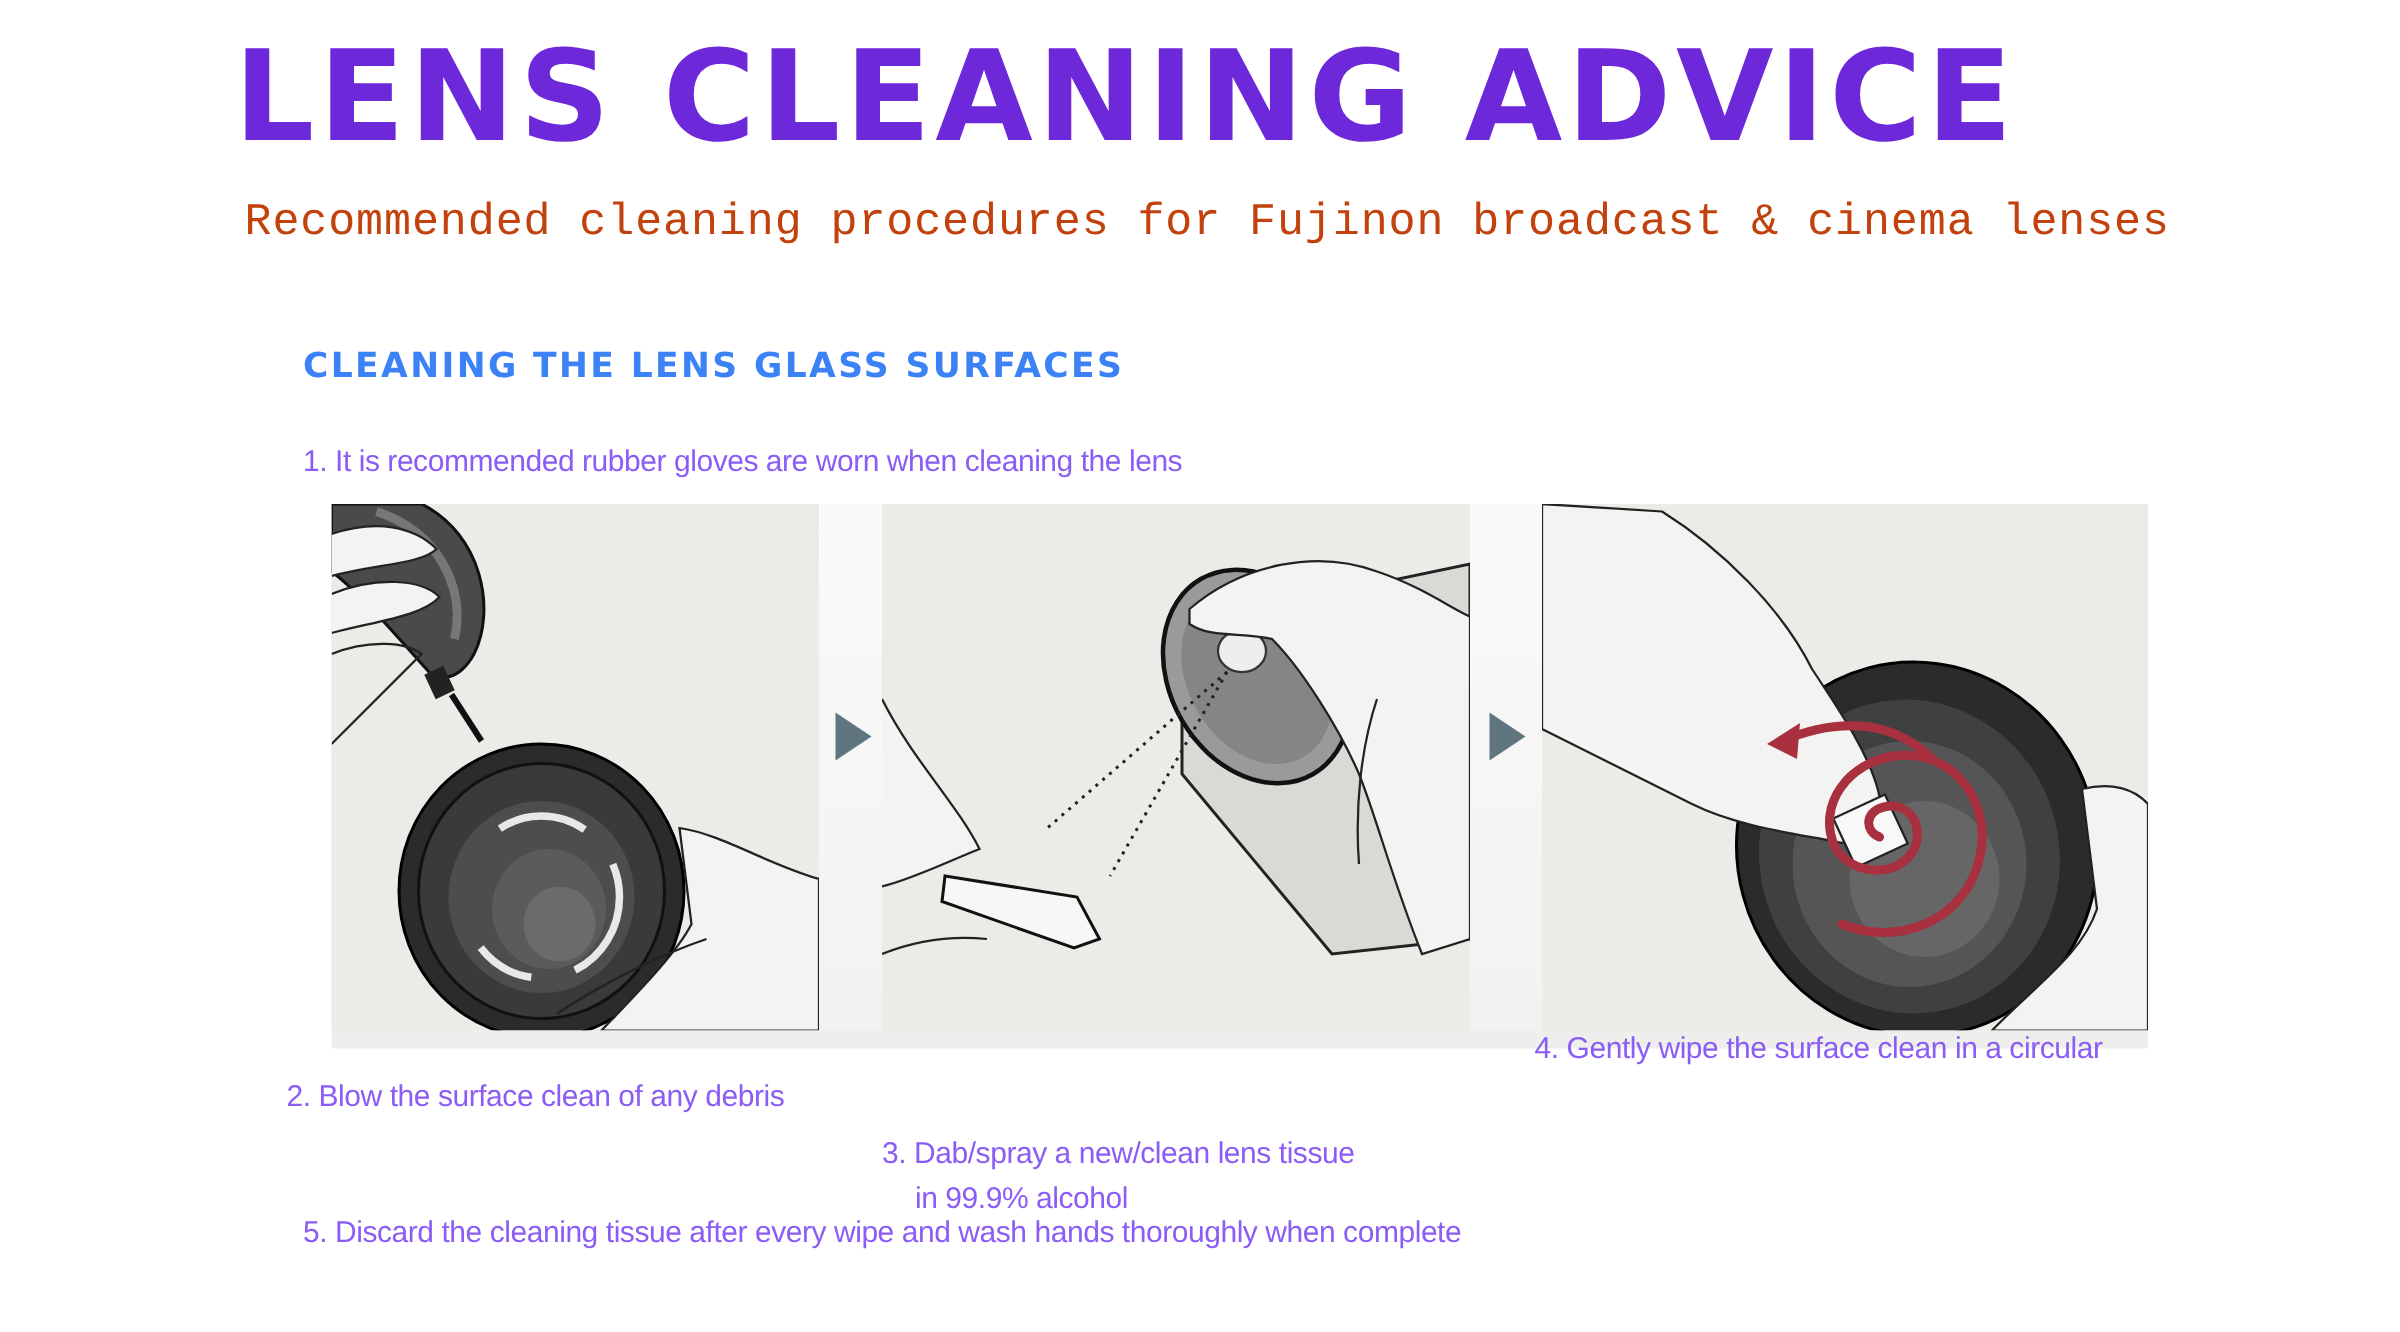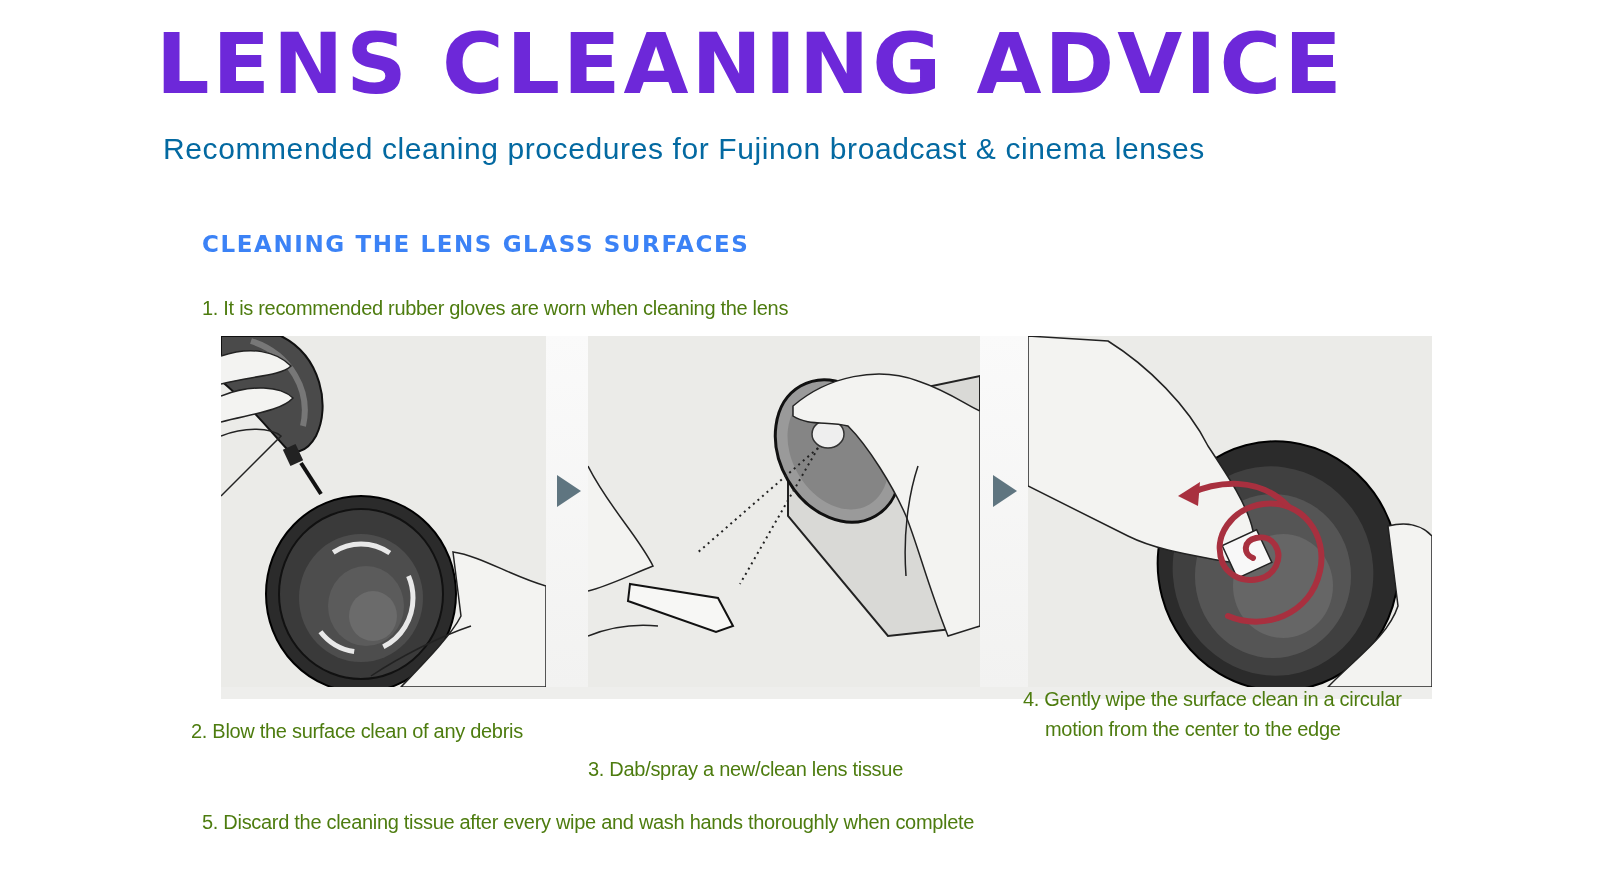--- a/index.html
+++ b/index.html
@@ -7,35 +7,35 @@
   body { position: relative; font-family: "Liberation Sans", sans-serif; color: #1b1b1b; }
 
   .title {
     position: absolute; left: 156px; top: 22px;
     font-family: "DejaVu Sans", sans-serif;
     font-size: 84px; font-weight: 600; letter-spacing: 3px; line-height: 1;
     color: #6d28d9; white-space: nowrap;
   }
   .subtitle {
     position: absolute; left: 163px; top: 134px;
-    font-family: Liberation Sans, sans-serif;
+    font-family: Liberation Mono, monospace;
     font-size: 30px; font-weight: 400; letter-spacing: 0.6px; line-height: 1;
-    color: #0369a1; white-space: nowrap; text-align: right;
+    color: #c2410c; white-space: nowrap; text-align: right;
   }
   .section-heading {
     position: absolute; left: 202px; top: 233px;
     font-family: "DejaVu Sans", sans-serif;
     font-size: 23px; font-weight: 700; letter-spacing: 1.6px; line-height: 1;
     color: #3b82f6; white-space: nowrap;
   }
   .step {
     position: absolute;
     font-family: "Liberation Sans", sans-serif;
     font-size: 20px; line-height: 30px; letter-spacing: -0.3px;
-    color: #4d7c0f; white-space: nowrap;
+    color: #8b5cf6; white-space: nowrap;
   }
   .step .cont { display: block; padding-left: 22px; }
 
   .panel-band {
     position: absolute; left: 221px; top: 336px; width: 1211px; height: 363px;
     background: #eeeeec;
   }
   .panel {
     position: absolute; top: 336px; height: 351px; background: #ebebe8; overflow: hidden;
   }
@@ -134,24 +134,24 @@
 </div>
 
 <div class="step" style="left:191px; top:716px;">
   <span>2.</span>
   <span>Blow the surface clean of any debris</span>
 </div>
 
 <div class="step" style="left:588px; top:716px;margin-top:38px;">
   <span>3.</span>
   <span>Dab/spray a new/clean lens tissue</span>
+  <span class="cont">in 99.9% alcohol</span>
 </div>
 
 <div class="step" style="left:1023px; top:684px;">
   <span>4.</span>
   <span>Gently wipe the surface clean in a circular</span>
-  <span class="cont">motion from the center to the edge</span>
 </div>
 
 <div class="step" style="left:202px; top:807px;">
   <span>5.</span>
   <span>Discard the cleaning tissue after every wipe and wash hands thoroughly when complete</span>
 </div>
 
 </body></html>

